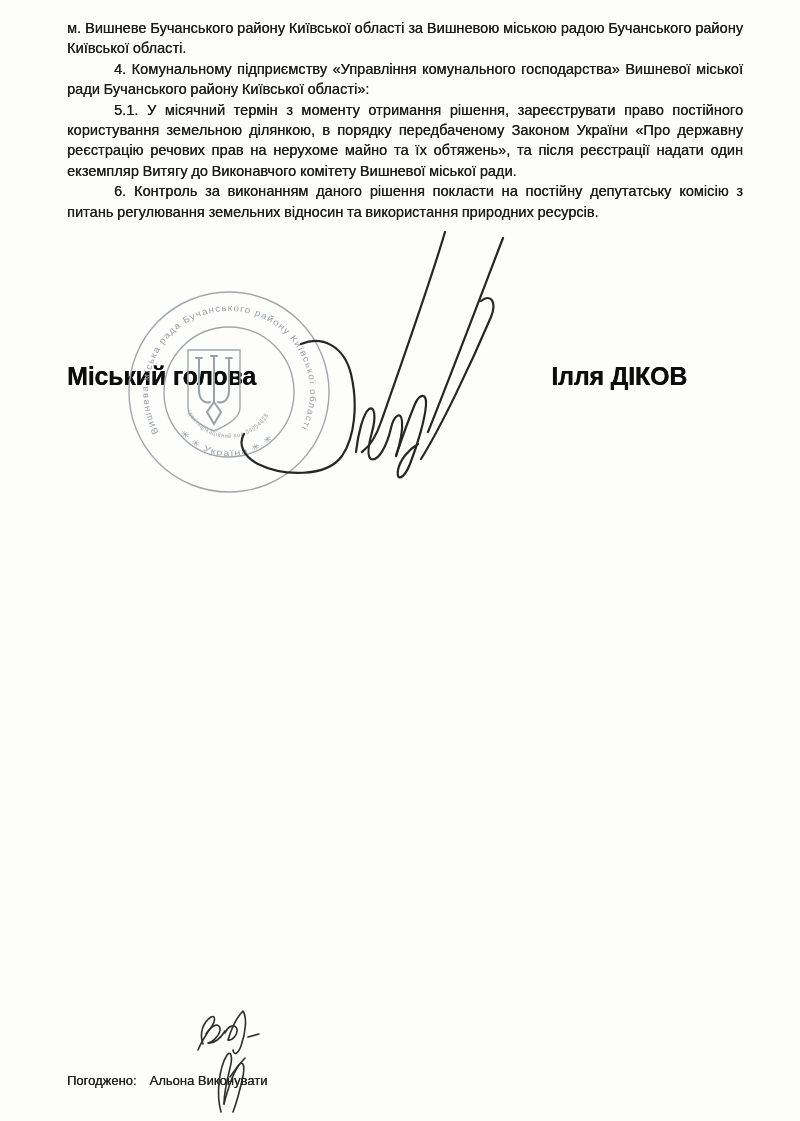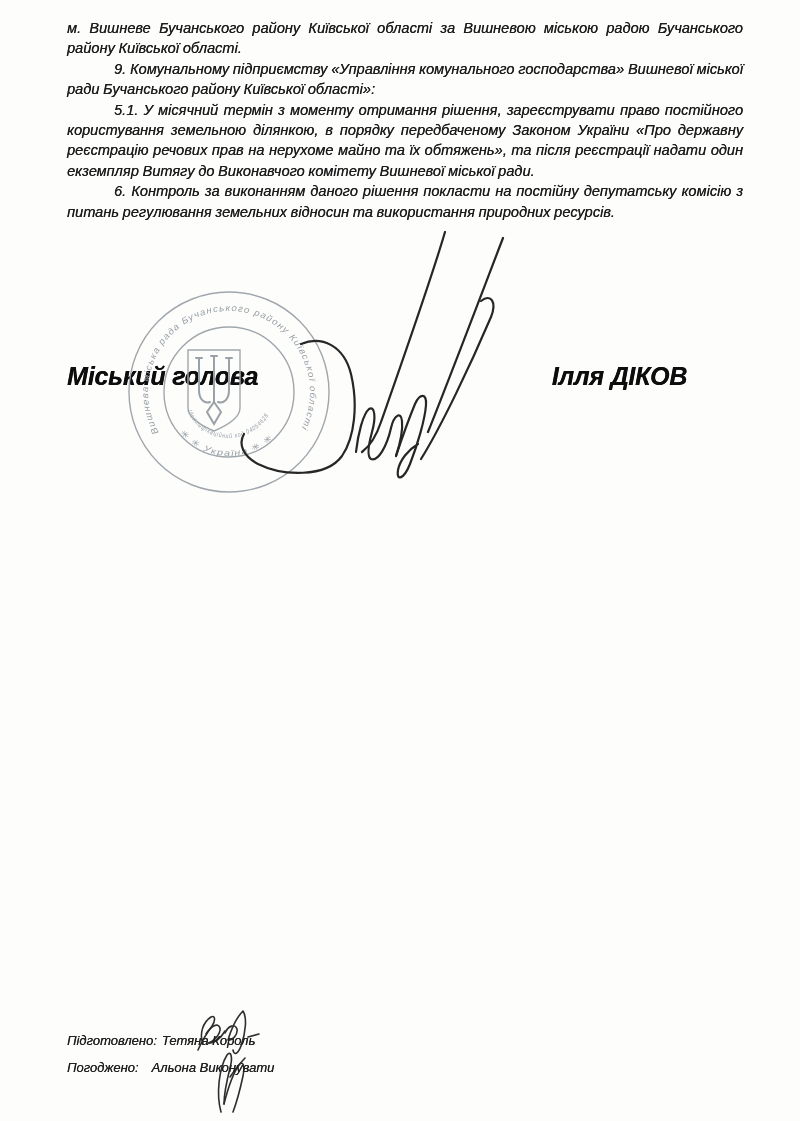--- a/index.html
+++ b/index.html
@@ -2,21 +2,21 @@
 <html lang="uk"><head>
 <meta charset="utf-8">
 <style>
   html,body{margin:0;padding:0;}
   body{
     width:800px;height:1121px;position:relative;overflow:hidden;
     background:#fdfdfc;
     font-family:"Liberation Sans","DejaVu Sans",sans-serif;
     -webkit-font-smoothing:antialiased;
   }
-  .page{position:absolute;inset:0;font-style:italic;}
+  .page{position:absolute;inset:0;}
   
   .doc-text{
     position:absolute;top:18px;left:67px;width:676px;
     font-size:14.5px;line-height:20.4px;color:#1d1d1d;
     text-align:justify;word-spacing:-0.4px;letter-spacing:0.05px;
     text-shadow:0.25px 0 0 currentColor;
   }
   .doc-text p{margin:0;text-indent:47px;}
   .doc-text p.noindent{text-indent:0;}
   
@@ -28,36 +28,36 @@
   }
   
   .footer{
     position:absolute;left:67px;top:1027px;
     font-size:13px;color:#222;line-height:27px;
     text-shadow:0.2px 0 0 currentColor;
   }
   .footer .line{white-space:nowrap;}
   .footer .lbl{display:inline-block;}
   .footer .line1 .lbl{margin-right:5px;}
-  .footer .line2 .lbl{margin-right:13px;}
+  .footer .line2 .lbl{margin-right:13px;margin-top:40px;}
   
   .overlay{position:absolute;inset:0;pointer-events:none;}
   .seal-stroke{fill:none;stroke:#a0a7ac;stroke-width:1.4;}
   .seal-text{fill:#99a0a6;letter-spacing:1px;}
   .ink{fill:none;stroke:#262626;stroke-width:2.2;stroke-linecap:round;stroke-linejoin:round;}
   .ink-small{fill:none;stroke:#2e2e2e;stroke-width:1.6;stroke-linecap:round;stroke-linejoin:round;}
 </style>
 </head>
 <body>
 
 <div class="page">
 
   <div class="doc-text">
     <p class="noindent">м. Вишневе Бучанського району Київської області за Вишневою міською радою Бучанського району Київської області.</p>
-    <p>9. Комунальному підприємству «Управління комунального господарства» Вишневої міської ради Бучанського району Київської області»:</p>
+    <p>4. Комунальному підприємству «Управління комунального господарства» Вишневої міської ради Бучанського району Київської області»:</p>
     <p>5.1. У місячний термін з моменту отримання рішення, зареєструвати право постійного користування земельною ділянкою, в порядку передбаченому Законом України «Про державну реєстрацію речових прав на нерухоме майно та їх обтяжень», та після реєстрації надати один екземпляр Витягу до Виконавчого комітету Вишневої міської ради.</p>
     <p>6. Контроль за виконанням даного рішення покласти на постійну депутатську комісію з питань регулювання земельних відносин та використання природних ресурсів.</p>
   </div>
 
   <div class="sign-row">
     <span>Міський голова</span>
     <span>Ілля ДІКОВ</span>
   </div>
 
   <svg class="overlay" width="800" height="1121" viewBox="0 0 800 1121" aria-hidden="true">
@@ -110,21 +110,18 @@
       <path class="ink-small" d="M 248 1037 L 259 1034"></path>
     </g>
     <g>
       <path class="ink-small" d="M 221 1112 C 216 1094, 219 1068, 227 1055 C 231 1050, 233 1057, 230 1068 C 227 1080, 224 1094, 224 1104"></path>
       <path class="ink-small" d="M 224 1104 C 228 1088, 234 1072, 239 1065 C 243 1060, 245 1066, 243 1076 C 240 1090, 236 1104, 233 1112"></path>
       <path class="ink-small" d="M 230 1077 C 235 1069, 241 1062, 245 1058"></path>
     </g>
   </svg>
 
   <div class="footer">
-    <div class="line line1">
-      <span class="lbl">Підготовлено:</span><span>Тетяна Король</span>
-    </div>
     <div class="line line2">
       <span class="lbl">Погоджено:</span><span>Альона Виконувати</span>
     </div>
   </div>
 
 </div>
 
 </body></html>

